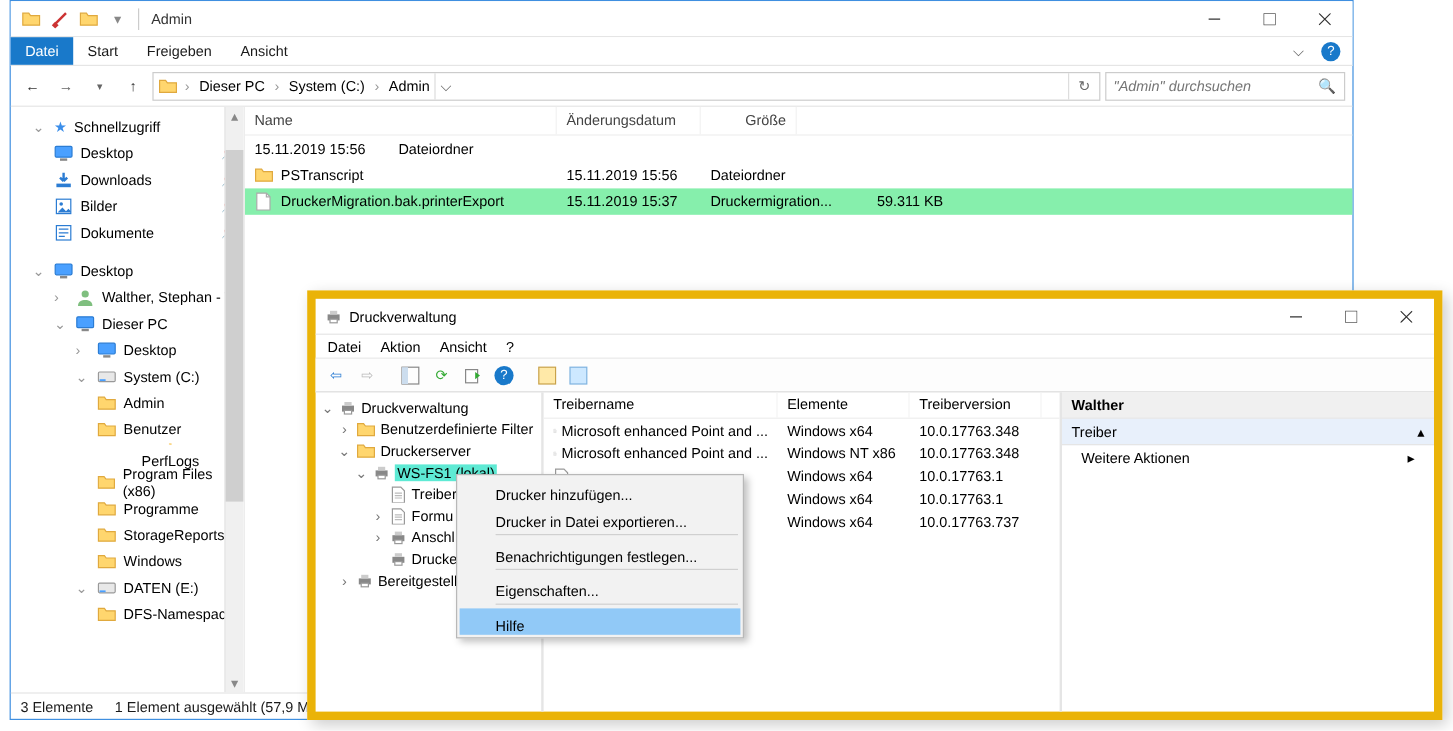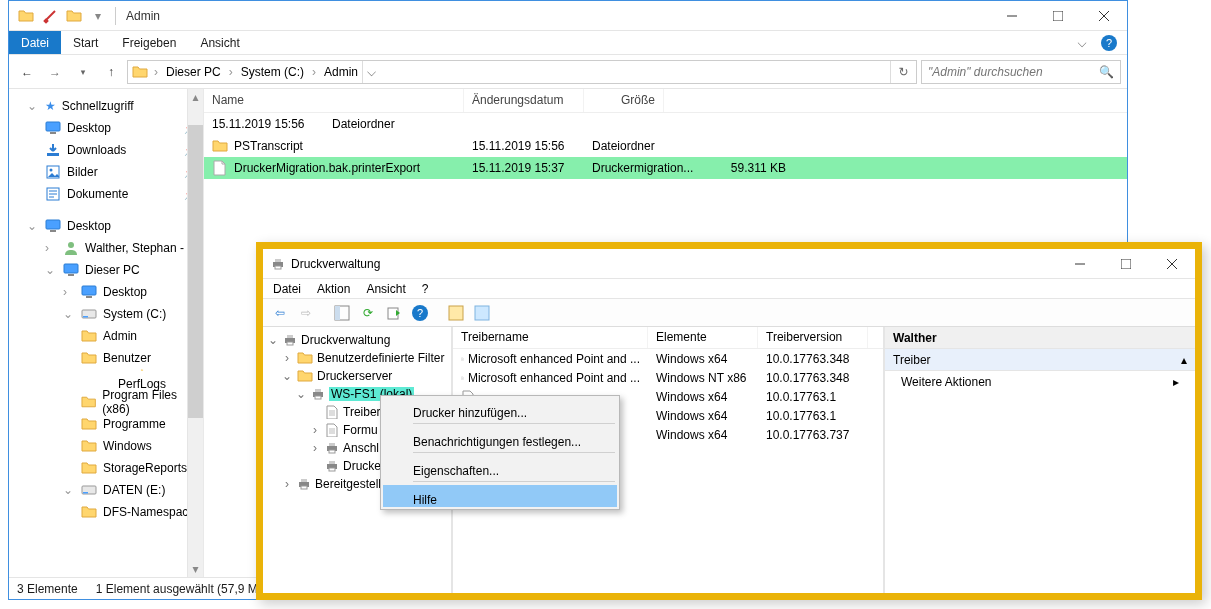--- a/index.html
+++ b/index.html
@@ -342,27 +342,27 @@
           <div class="navitem" style="padding-left: 72px;">
             <svg class="ico-folder" viewBox="0 0 16 16">
               <use href="#svg-folder"></use>
             </svg>
             <span>Programme</span>
           </div>
           <div class="navitem" style="padding-left: 72px;">
             <svg class="ico-folder" viewBox="0 0 16 16">
               <use href="#svg-folder"></use>
             </svg>
+            <span>StorageReports</span>
+          </div>
+          <div class="navitem" style="padding-left: 72px;">
+            <svg class="ico-folder" viewBox="0 0 16 16">
+              <use href="#svg-folder"></use>
+            </svg>
             <span>Windows</span>
-          </div>
-          <div class="navitem" style="padding-left: 72px;">
-            <svg class="ico-folder" viewBox="0 0 16 16">
-              <use href="#svg-folder"></use>
-            </svg>
-            <span>StorageReports</span>
           </div>
         </div>
       <div class="navitem l3">
           <span class="exp">⌄</span>
           <svg class="ico-drive" viewBox="0 0 16 16">
             <use href="#svg-drive"></use>
           </svg>
           <span>DATEN (E:)</span>
         </div>
       <div id="nav-daten-children">
@@ -629,20 +629,23 @@
         <span>▸</span>
       </div>
     </div>
   </div>
 </div>
 
 <div class="ctxmenu">
   <div class="ctxitem">
       <span>Drucker hinzufügen...</span>
     </div>
+  <div class="ctxitem">
+      <span>Drucker in Datei exportieren...</span>
+    </div>
   <div class="ctxsep"></div>
   <div class="ctxitem">
       <span>Benachrichtigungen festlegen...</span>
     </div>
   <div class="ctxsep"></div>
   <div class="ctxitem">
       <span>Eigenschaften...</span>
     </div>
   <div class="ctxsep"></div>
   <div class="ctxitem hover">

